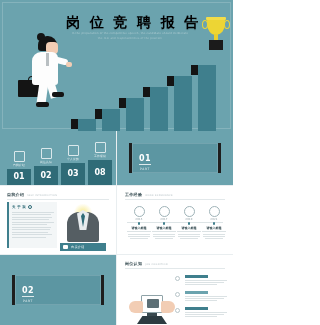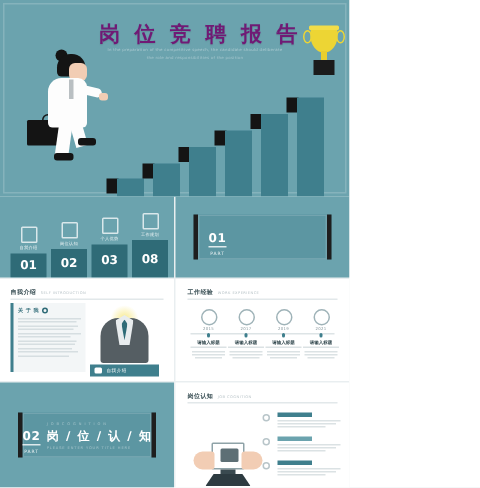--- a/index.html
+++ b/index.html
@@ -8,21 +8,21 @@
 
   .deck { width:233px; height:325px; position:relative; background:#e9eef0; }
 
   
   .cover { position:absolute; left:0; top:0; width:233px; height:131px;
            background:#6ba3ae; overflow:hidden; }
   .cover-inner-border { position:absolute; left:2px; top:2px; right:2px; bottom:2px;
            border:1px solid rgba(255,255,255,.18); pointer-events:none; }
 
   .cover-title { position:absolute; left:66px; top:14px; width:130px;
-           color:#701a75; font-size:14px; font-weight:bold; letter-spacing:2.4px;
+           color:#000000; font-size:14px; font-weight:bold; letter-spacing:2.4px;
            text-align:center; text-shadow:0 1px 1px rgba(0,0,0,.12); white-space:nowrap; }
   .cover-sub1 { position:absolute; left:64px; top:32px; width:132px; text-align:center;
            color:rgba(255,255,255,.42); font-size:2.6px; letter-spacing:.2px; line-height:4px; }
   .cover-sub2 { position:absolute; left:64px; top:37px; width:132px; text-align:center;
            color:rgba(255,255,255,.38); font-size:2.6px; letter-spacing:.2px; line-height:4px; }
 
   
   .trophy { position:absolute; left:203px; top:14px; width:26px; height:36px; }
   .t-base { position:absolute; left:6px; top:26px; width:14px; height:10px; background:#1b1b1b; }
   .t-stem { position:absolute; left:11px; top:20px; width:4px; height:7px; background:#e8cf2e; }
@@ -309,25 +309,20 @@
         </div>
       </div>
   </div>
 
   <div class="s6">
     <div class="sec-plate" style="top:20px;">
       <div class="sec-num">
         <div class="n">02</div>
         <div class="p">PART</div>
       </div>
-      <div class="sec-right">
-        <div class="sec-top">J O B   C O G N I T I O N</div>
-        <div class="sec-title">岗 / 位 / 认 / 知</div>
-        <div class="sec-bot">PLEASE ENTER YOUR TITLE HERE</div>
-      </div>
     </div>
   </div>
 
   <div class="wslide s7">
     <div style="position:absolute;left:8px;top:6px;display:flex;align-items:baseline;">
       <span class="w-head">岗位认知</span>
       <span class="w-head-en">JOB COGNITION</span>
     </div>
     <div class="w-rule" style="position:absolute;left:8px;top:13px;width:100px;"></div>
 

